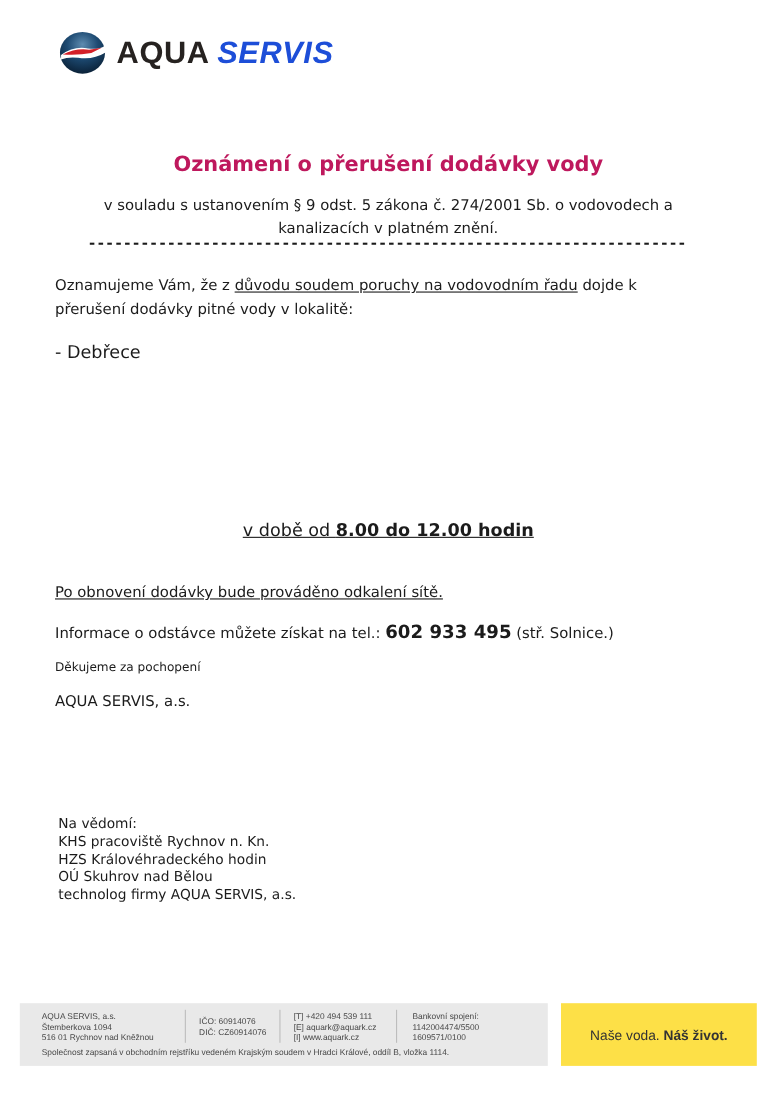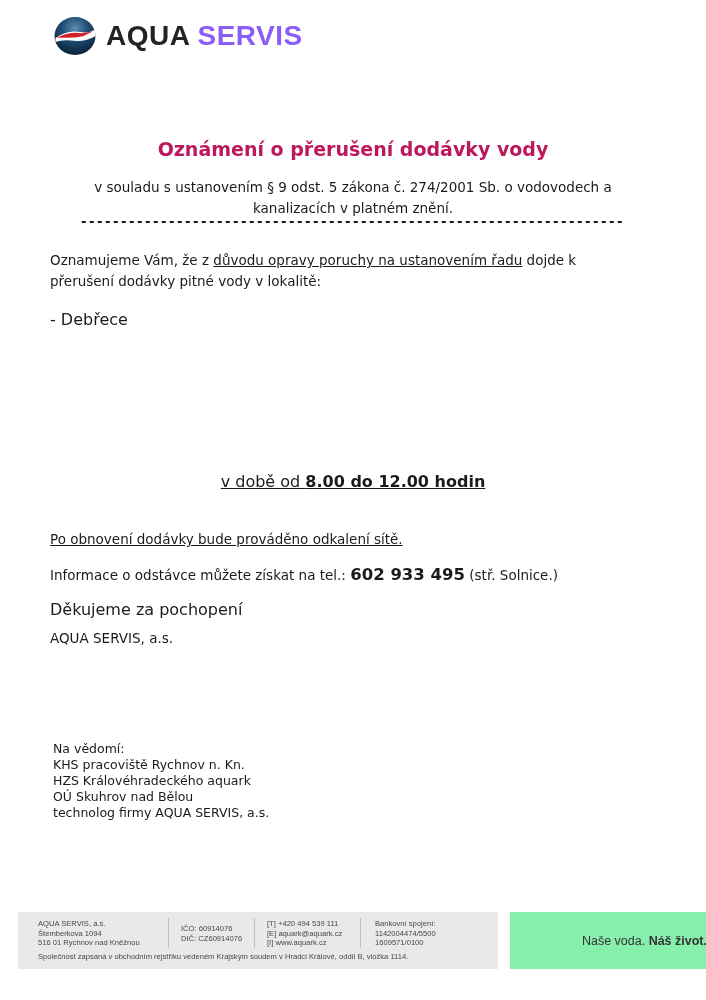--- a/index.html
+++ b/index.html
@@ -11,36 +11,36 @@
     margin: 0 auto;
     font-family: "DejaVu Sans", sans-serif;
     color: #1b1b1b;
     overflow: hidden;
   }
 
   
   .logo {
     position: absolute;
     left: 54px;
-    top: 16px;
+    top: 28px;
     display: flex;
     align-items: center;
     height: 40px;
   }
   .logo svg { display: block; }
   .logo-text {
     font-family: "Liberation Sans", sans-serif;
     font-weight: bold;
     font-size: 28px;
     letter-spacing: 0.5px;
     margin-left: 10px;
     line-height: 40px;
   }
   .logo-aqua { color: #262220; }
-  .logo-servis { color: #8b5cf6; margin-left: 7px; }
+  .logo-servis { color: #1d4ed8; font-style: italic; margin-left: 7px; }
 
   
   .title {
     position: absolute;
     top: 138px;
     left: 0;
     width: 100%;
     text-align: center;
     font-size: 19px;
     font-weight: bold;
@@ -112,21 +112,21 @@
     position: absolute;
     top: 565px;
     left: 50px;
     font-size: 13.5px;
   }
   .info-line .phone { font-size: 16.5px; font-weight: bold; }
   .thanks {
     position: absolute;
     top: 600px;
     left: 50px;
-    font-size: 16px;
+    font-size: 11px;
   }
   .signature {
     position: absolute;
     top: 630px;
     left: 50px;
     font-size: 13.5px;
   }
 
   
   .cc {
@@ -170,29 +170,28 @@
     left: 20px;
     top: 40px;
     white-space: nowrap;
   }
   .footer-right {
     position: absolute;
     left: 510px;
     top: 912px;
     width: 178px;
     height: 57px;
-    background: #86efac;
+    background: #fde047;
     display: flex;
     align-items: center;
-    justify-content: flex-end;
+    justify-content: center;
     font-family: "Liberation Sans", sans-serif;
     font-size: 12.5px;
     color: #333;
     white-space: nowrap;
-    padding-left: 19px;
   }
   .footer-right b { font-weight: bold; }
 </style>
 </head>
 <body>
 
 <div class="page">
 
   <div class="logo">
     <svg width="42" height="40" viewBox="0 0 42 40">
@@ -213,40 +212,40 @@
 
   <h1 class="title">Oznámení o přerušení dodávky vody</h1>
 
   <p class="subtitle">
     <span>v souladu s ustanovením § 9 odst. 5 zákona č. 274/2001 Sb. o vodovodech a</span><br>
     <span>kanalizacích v platném znění.</span>
   </p>
 
   <div class="dash-divider">--------------------------------------------------------------------</div>
 
-  <p class="intro"><span>Oznamujeme Vám, že z </span><span class="u">důvodu opravy poruchy na ustanovením řadu</span><span> dojde k přerušení dodávky pitné vody v lokalitě:</span></p>
+  <p class="intro"><span>Oznamujeme Vám, že z </span><span class="u">důvodu soudem poruchy na vodovodním řadu</span><span> dojde k přerušení dodávky pitné vody v lokalitě:</span></p>
 
   <div class="locality">- Debřece</div>
 
   <div class="time-line">
     <span class="inner"><span>v době od </span><b>8.00 do 12.00 hodin</b></span>
   </div>
 
   <div class="flush-note">Po obnovení dodávky bude prováděno odkalení sítě.</div>
 
   <div class="info-line"><span>Informace o odstávce můžete získat na tel.: </span><span class="phone">602 933 495</span><span> (stř. Solnice.)</span></div>
 
   <div class="thanks">Děkujeme za pochopení</div>
 
   <div class="signature">AQUA SERVIS, a.s.</div>
 
   <div class="cc">
     <div>Na vědomí:</div>
     <div>KHS pracoviště Rychnov n. Kn.</div>
-    <div>HZS Královéhradeckého aquark</div>
+    <div>HZS Královéhradeckého hodin</div>
     <div>OÚ Skuhrov nad Bělou</div>
     <div>technolog firmy AQUA SERVIS, a.s.</div>
   </div>
 
   <div class="footer-left">
     <div class="footer-col col-address">
       <div>AQUA SERVIS, a.s.</div>
       <div>Štemberkova 1094</div>
       <div>516 01 Rychnov nad Kněžnou</div>
     </div>

